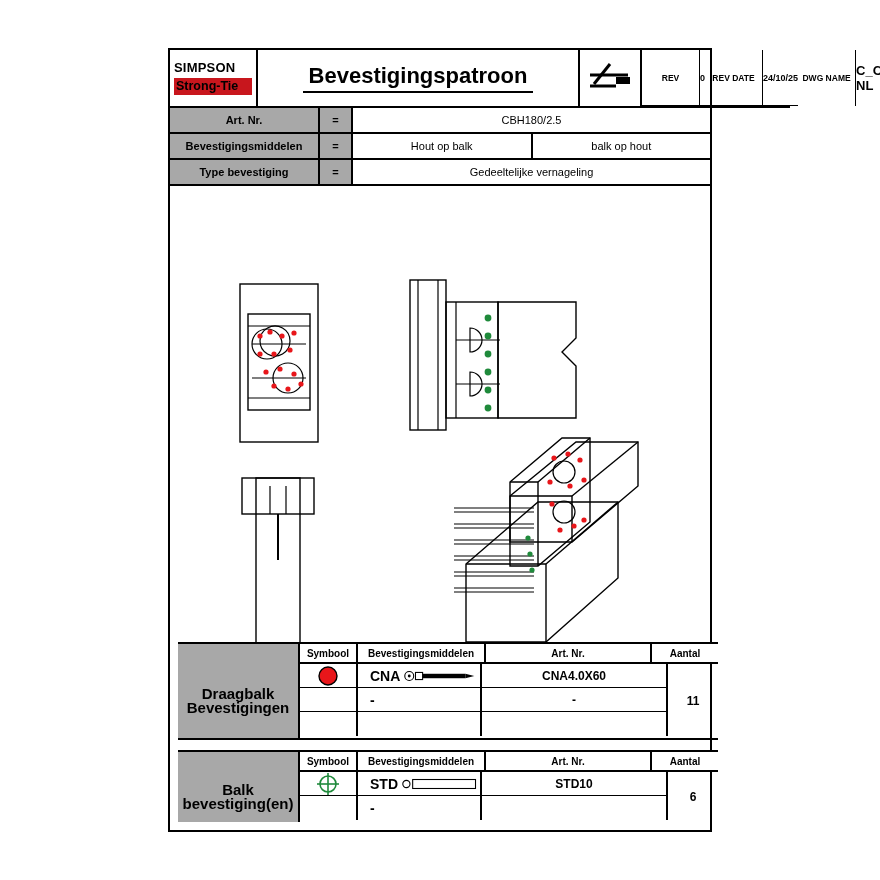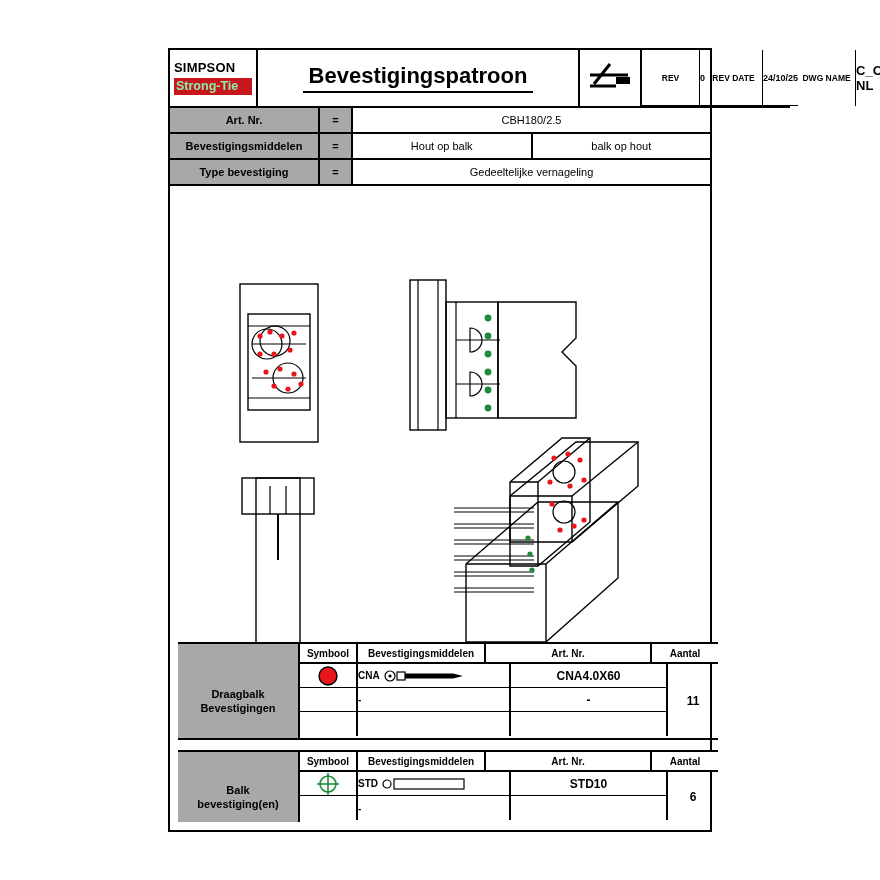--- a/index.html
+++ b/index.html
@@ -47,21 +47,21 @@
   }
   .logo-simpson {
     font-weight: bold;
     font-size: 13px;
     letter-spacing: 0.2px;
     color: #000;
     line-height: 14px;
   }
   .logo-strongtie {
     background: #c8161d;
-    color: #86efac;
+    color: #000000;
     font-weight: bold;
     font-size: 12.5px;
     line-height: 15px;
     padding: 1px 2px;
     margin-top: 3px;
     text-align: left;
   }
   .title-cell {
     flex: 1;
     display: flex;
@@ -190,21 +190,21 @@
   }
   .c-desc {
     width: 122px;
     background: #a8a8a8;
     border-right: 2px solid #000;
     box-sizing: border-box;
     display: flex;
     align-items: center;
     justify-content: center;
     text-align: center;
-    font-size: 11px;
+    font-size: 15px;
     font-weight: bold;
     line-height: 14px;
   }
   .c-sym {
     width: 58px;
     border-right: 2px solid #000;
     box-sizing: border-box;
     display: flex;
     align-items: center;
     justify-content: center;
@@ -250,27 +250,27 @@
   .ft-row:last-child { border-bottom: none; }
   .r-sym {
     width: 58px;
     border-right: 2px solid #000;
     box-sizing: border-box;
     display: flex;
     align-items: center;
     justify-content: center;
   }
   .r-fix {
-    width: 153px;
-    border-right: 2px solid #000;
-    box-sizing: border-box;
-    display: flex;
-    align-items: center;
-    padding-left: 0;
-    font-size: 10px;
+    width: 124px;
+    border-right: 2px solid #000;
+    box-sizing: border-box;
+    display: flex;
+    align-items: center;
+    padding-left: 12px;
+    font-size: 14px;
     font-weight: bold;
     gap: 3px;
   }
   .r-art {
     flex: 1;
     border-right: 2px solid #000;
     box-sizing: border-box;
     display: flex;
     align-items: center;
     justify-content: center;

